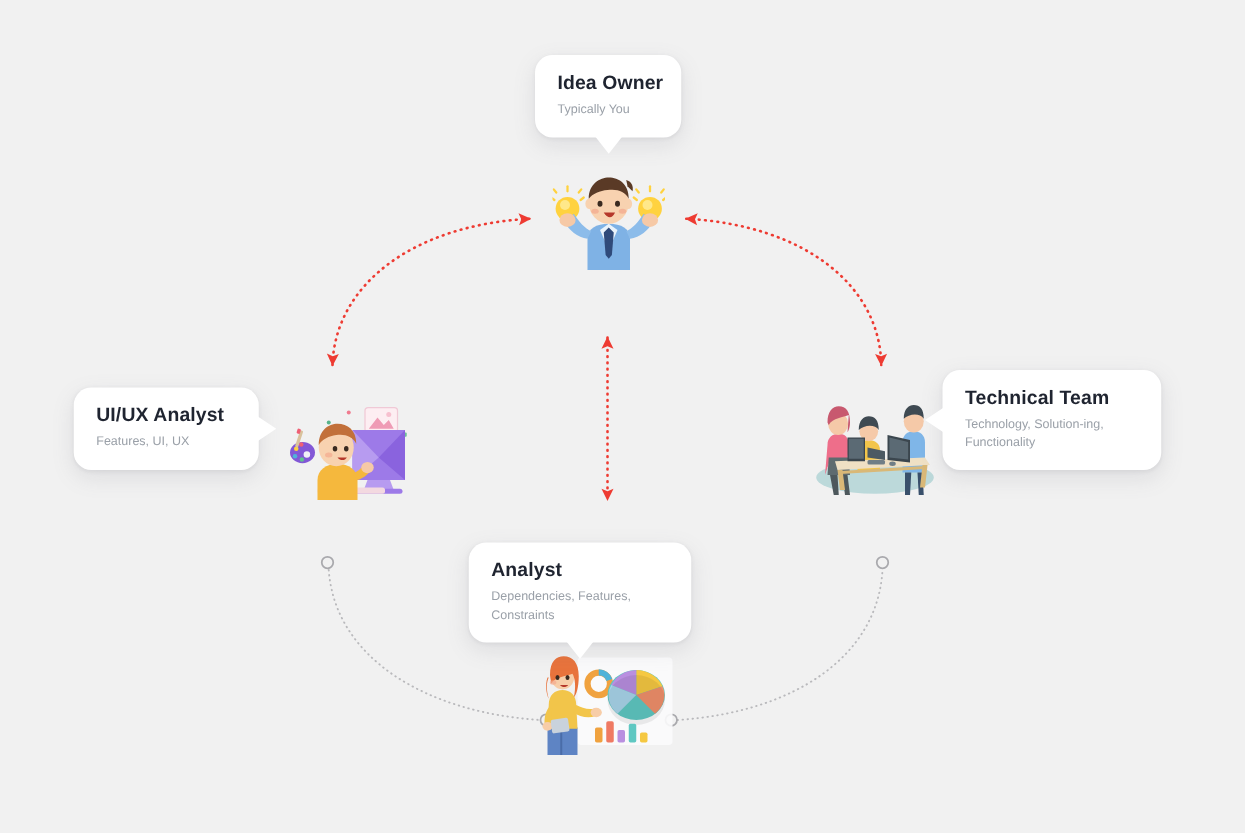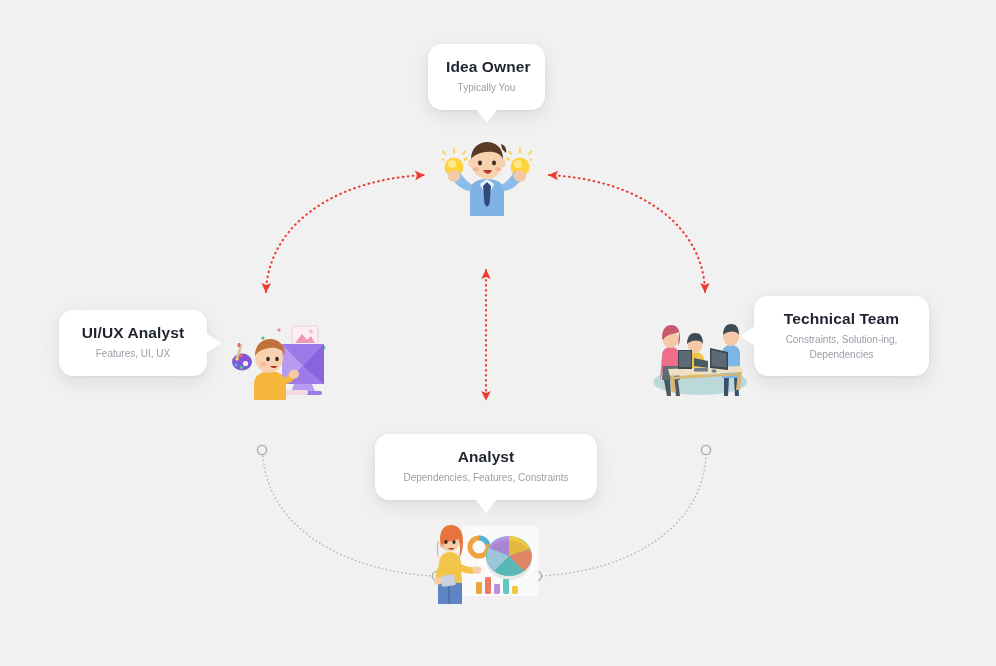--- a/index.html
+++ b/index.html
@@ -14,21 +14,20 @@
 
   
   #connectors{position:absolute;left:0;top:0;width:996px;height:666px;}
 
   
   .bubble{
     position:absolute;
     background:#ffffff;
     border-radius:14px;
     box-shadow:0 6px 18px rgba(120,120,130,.16), 0 1px 3px rgba(120,120,130,.10);
-    text-align:center;
     padding:13px 18px 14px;
     box-sizing:border-box;
   }
   .bubble .title{
     font-size:15.5px;
     font-weight:bold;
     color:#1f2430;
     letter-spacing:.1px;
     line-height:1.25;
     white-space:nowrap;
@@ -55,21 +54,21 @@
   .tail-left{
     left:-14px;top:50%;margin-top:-10px;
     border-top:10px solid transparent;
     border-bottom:10px solid transparent;
     border-right:15px solid #ffffff;
   }
 
   #bubble-idea{left:428px;top:44px;width:117px;}
   #bubble-designer{left:59px;top:310px;width:148px;}
   #bubble-tech{left:754px;top:296px;width:175px;}
-  #bubble-analyst{left:375px;top:434px;width:222px;}
+  #bubble-analyst{left:375px;top:434px;width:178px;}
 
   
   .figure{position:absolute;}
   #fig-idea{left:442px;top:138px;width:90px;height:78px;}
   #fig-designer{left:232px;top:322px;width:98px;height:78px;}
   #fig-tech{left:648px;top:310px;width:104px;height:86px;}
   #fig-analyst{left:432px;top:520px;width:108px;height:84px;}
 </style>
 </head>
 <body style="background: rgb(241, 241, 241);">
@@ -288,21 +287,21 @@
   </div>
 
   <div class="bubble" id="bubble-designer">
     <div class="title">UI/UX Analyst</div>
     <div class="sub">Features, UI, UX</div>
     <div class="tail tail-right"></div>
   </div>
 
   <div class="bubble" id="bubble-tech">
     <div class="title">Technical Team</div>
-    <div class="sub">Constraints, Solution-ing, Dependencies</div>
+    <div class="sub">Technology, Solution-ing, Functionality</div>
     <div class="tail tail-left"></div>
   </div>
 
   <div class="bubble" id="bubble-analyst">
     <div class="title">Analyst</div>
     <div class="sub">Dependencies, Features, Constraints</div>
     <div class="tail tail-down"></div>
   </div>
 
 </div>

